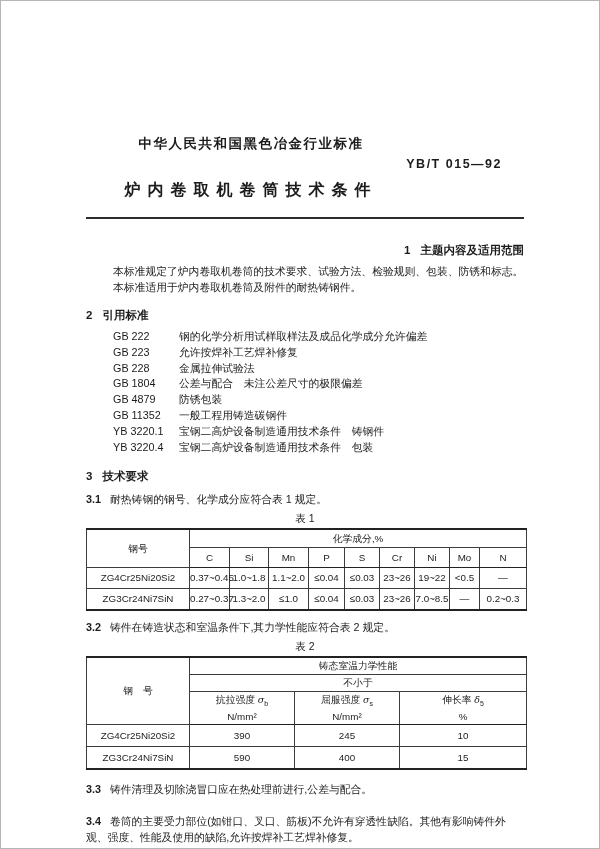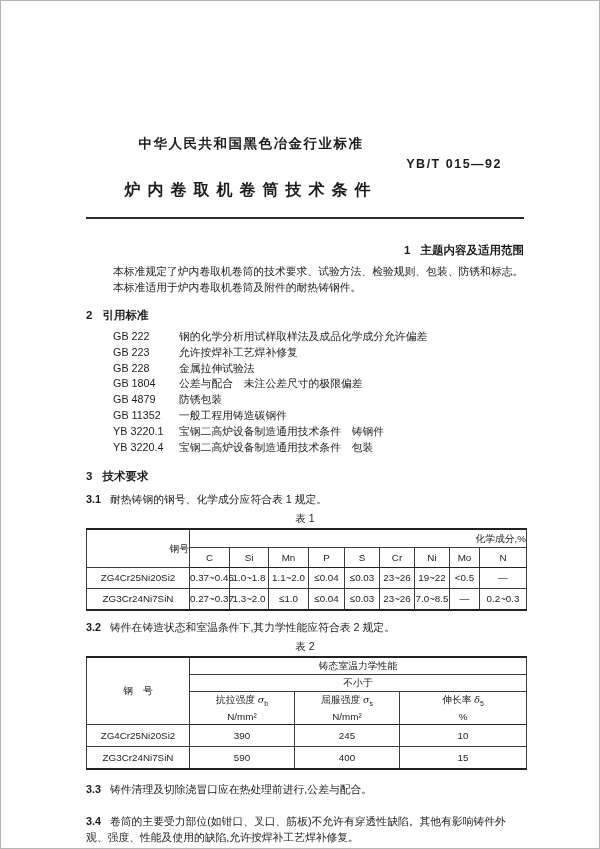--- a/index.html
+++ b/index.html
@@ -31,21 +31,21 @@
   .ref{display:flex;font-size:10.8px;line-height:15.8px;align-items:center;}
   .ref .code{flex:0 0 auto;min-width:66px;}
   .ref .rtitle{flex:1;}
   .clause{font-size:10.8px;line-height:16px;margin-top:8px;}
   .clause .cnum{font-weight:bold;margin-right:9px;}
   .tbl-caption{text-align:center;font-size:10.5px;margin-top:5px;line-height:13px;}
   
   table{border-collapse:collapse;width:440px;margin-top:3px;table-layout:fixed;}
   th,td{border:1px solid #3c3c3c;font-weight:normal;text-align:center;padding:0;font-size:9.8px;line-height:12px;}
   table{border-top:2px solid #222;border-bottom:2px solid #222;}
-  .t1 thead tr:first-child th{height:17px;text-align:right;}
+  .t1 thead tr:first-child th{height:17px;}
   .t1 thead tr:last-child th{height:19px;border-bottom:1.5px solid #222;}
   .t1 tbody td{height:20px;}
   .t1 .grade{font-size:9.8px;}
   .t2 .grp{height:16px;}
   .t2 .cond{height:16px;}
   .t2 .colname{height:32px;border-bottom:1.5px solid #222;vertical-align:middle;}
   .t2 tbody td{height:21px;}
   .sym{font-style:italic;font-family:"DejaVu Serif",serif;font-size:9.5px;}
   sub{font-size:7px;}
   .unit{display:block;margin-top:1px;}

